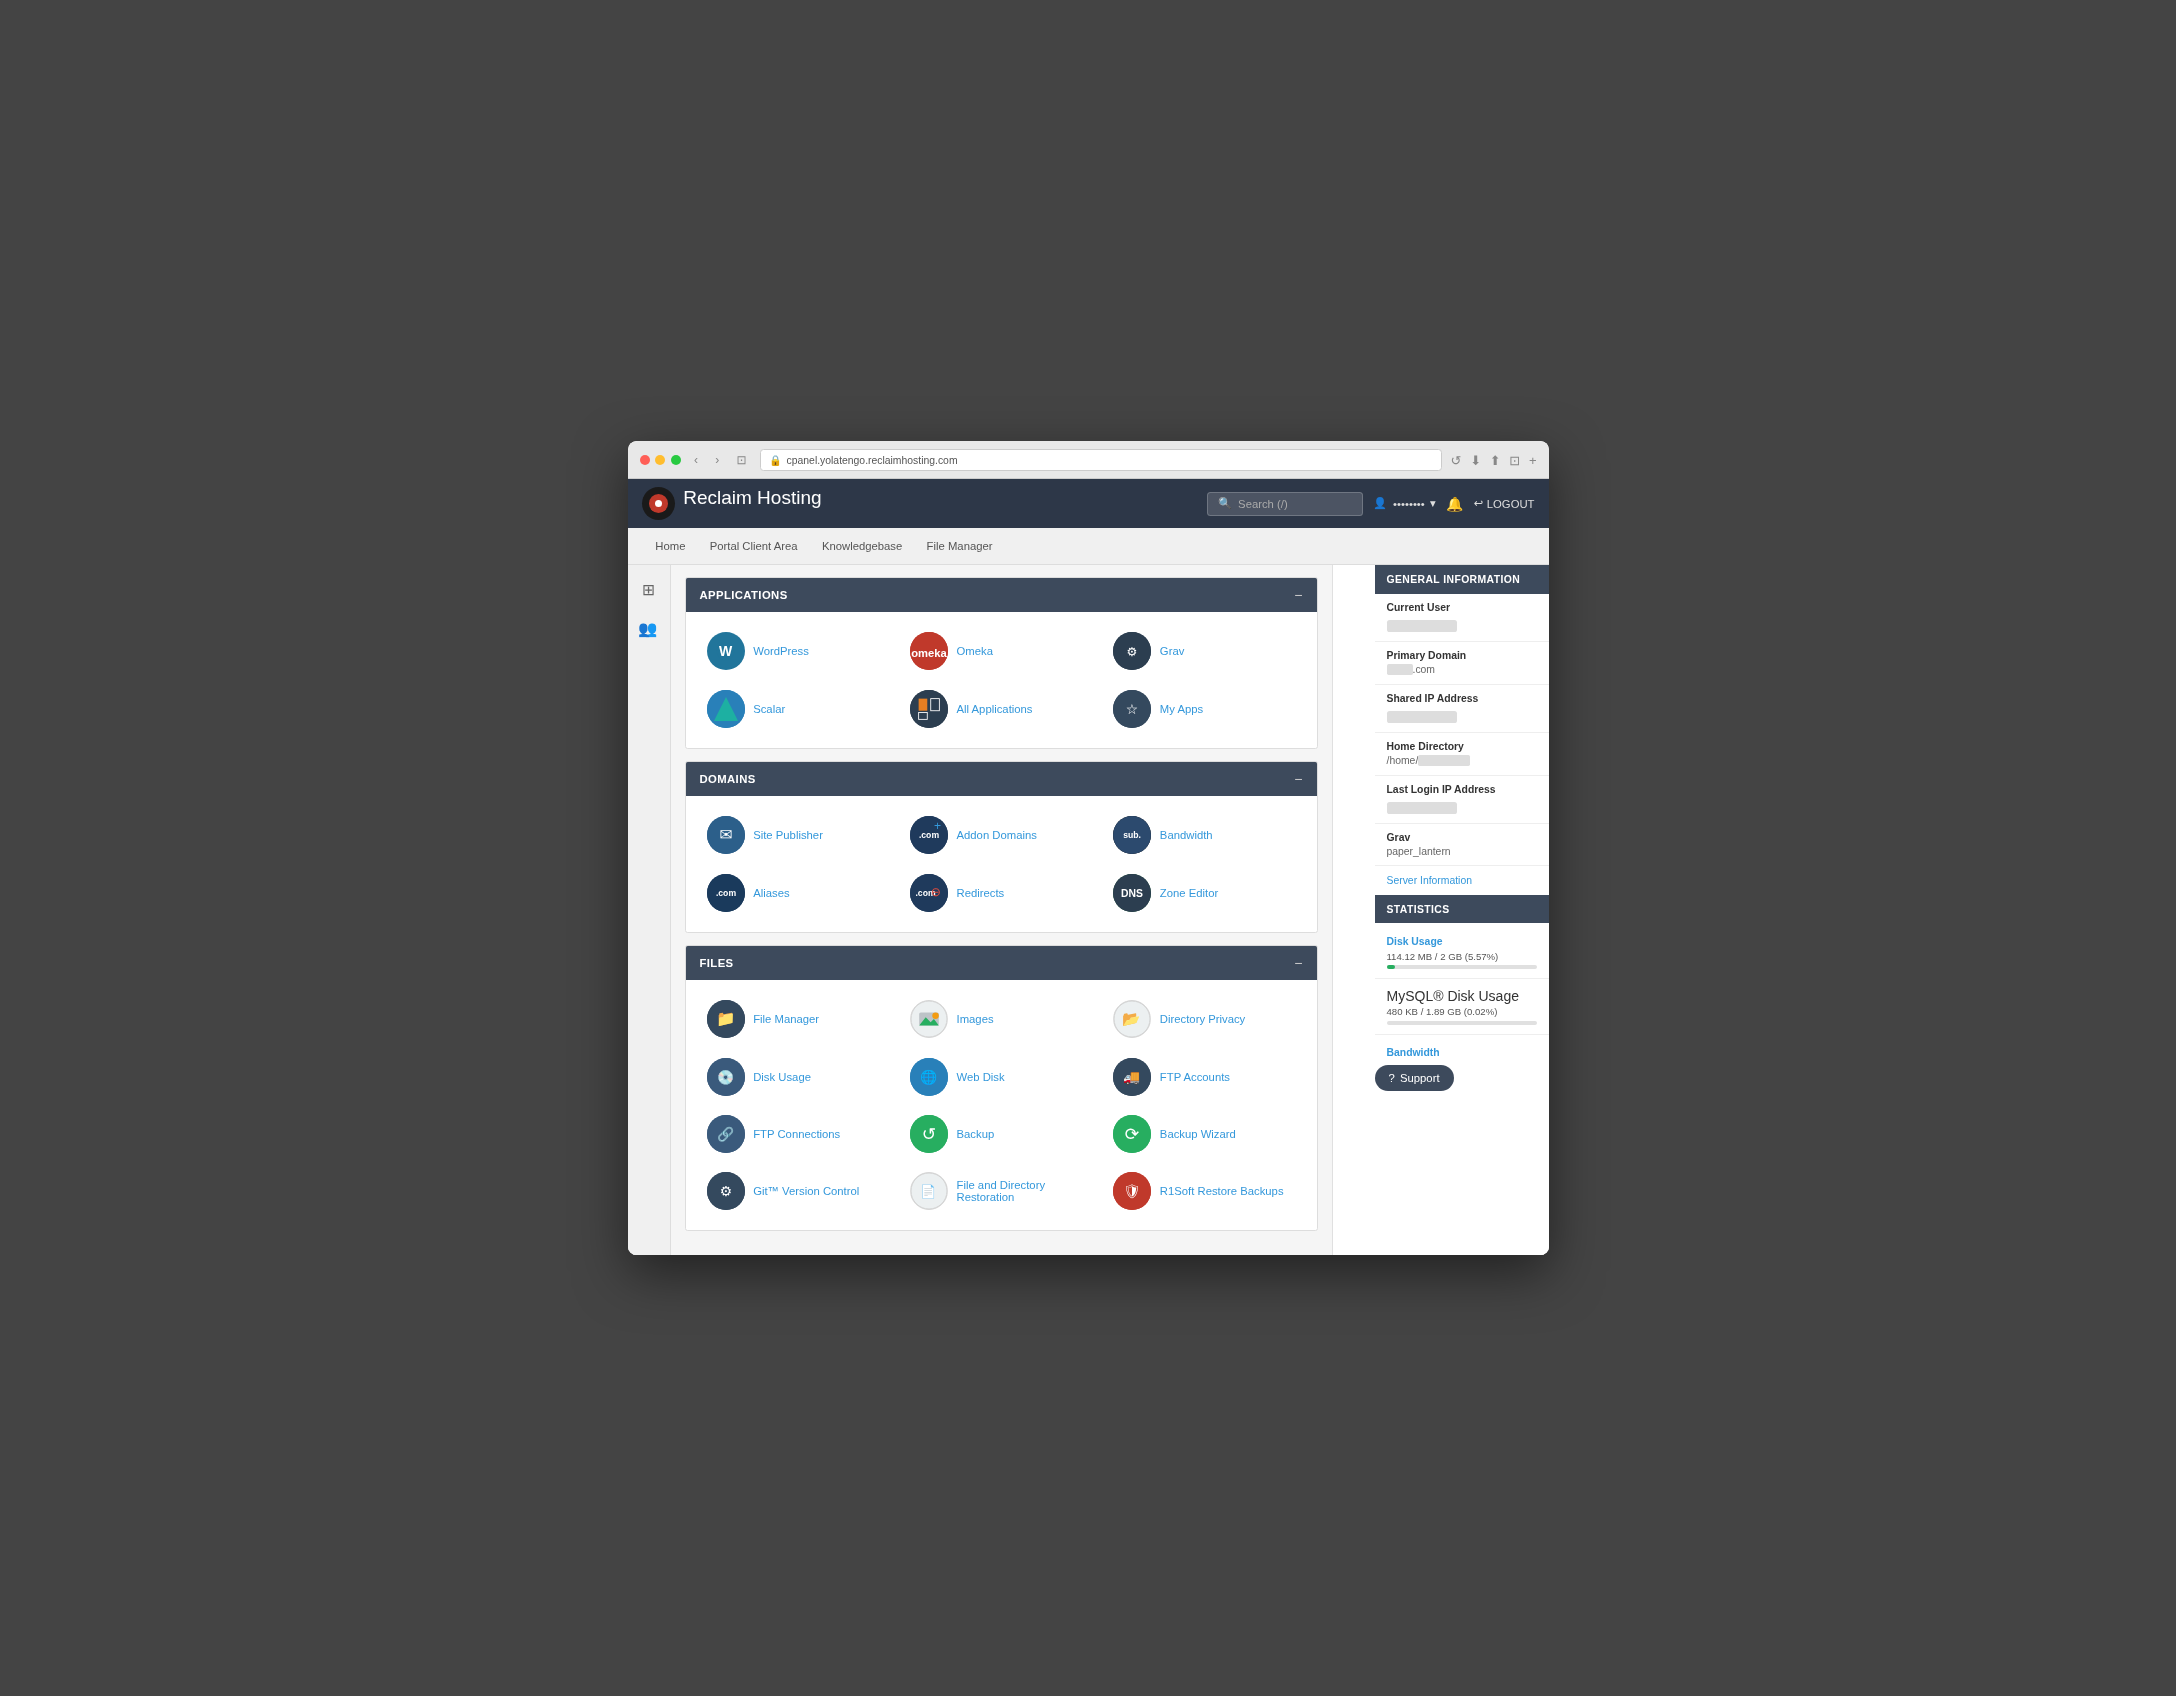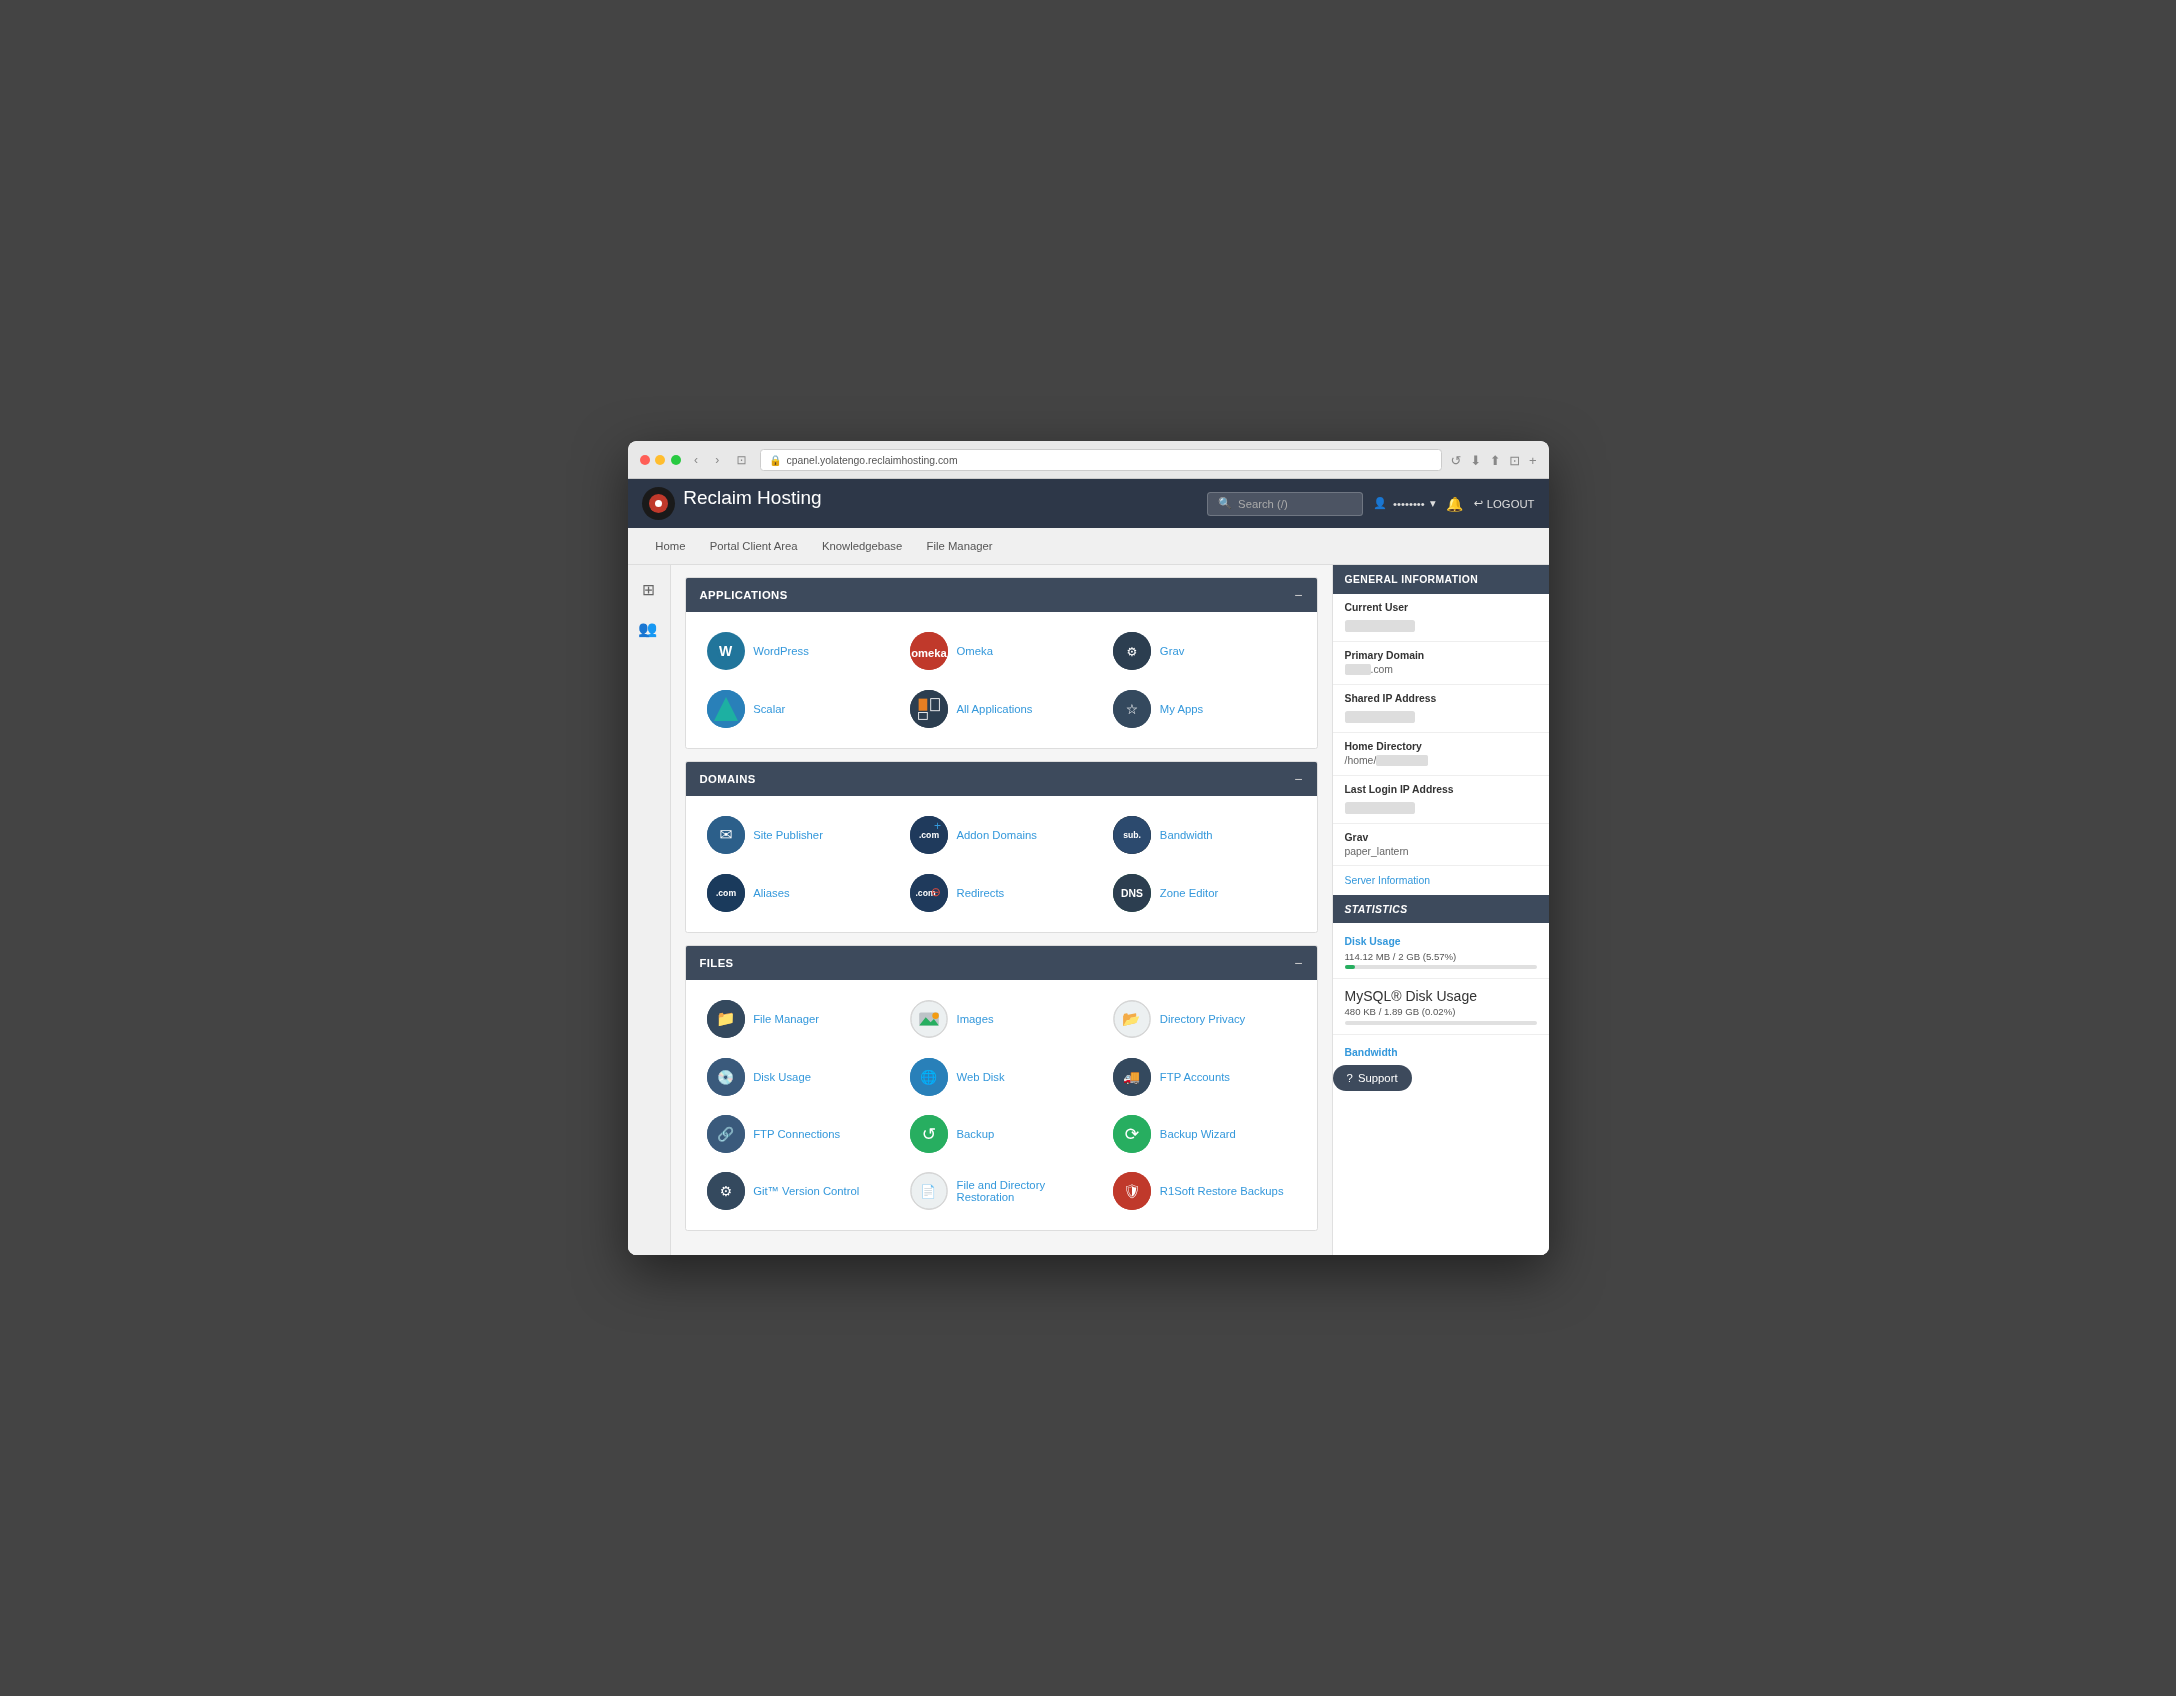--- a/index.html
+++ b/index.html
@@ -210,20 +210,21 @@
     .content-area {
       flex: 1;
       padding: 12px 14px;
       overflow: auto;
     }
     .right-sidebar {
       width: 217px;
       flex-shrink: 0;
       background: #fff;
       border-left: 0.9px solid #e0e0e0;
+      padding-left: 42px;
     }
 
     
     .function-search {
       width: 100%;
       border: 0.9px solid #ccc;
       border-radius: 3.5px;
       padding: 7.8px 12px;
       font-size: 11.3px;
       color: #aaa;
@@ -352,21 +353,20 @@
       cursor: pointer;
       text-decoration: none;
     }
     .stats-header {
       background: #3d4a5c;
       color: #fff;
       padding: 8.7px 12px;
       font-size: 10.4px;
       font-weight: 600;
       letter-spacing: 0.4px;
-      font-style: italic;
     }
     .stat-item {
       padding: 8.7px 12px;
       border-bottom: 0.9px solid #eee;
     }
     .stat-link {
       color: #3498db;
       font-size: 10.4px;
       font-weight: 600;
       cursor: pointer;

